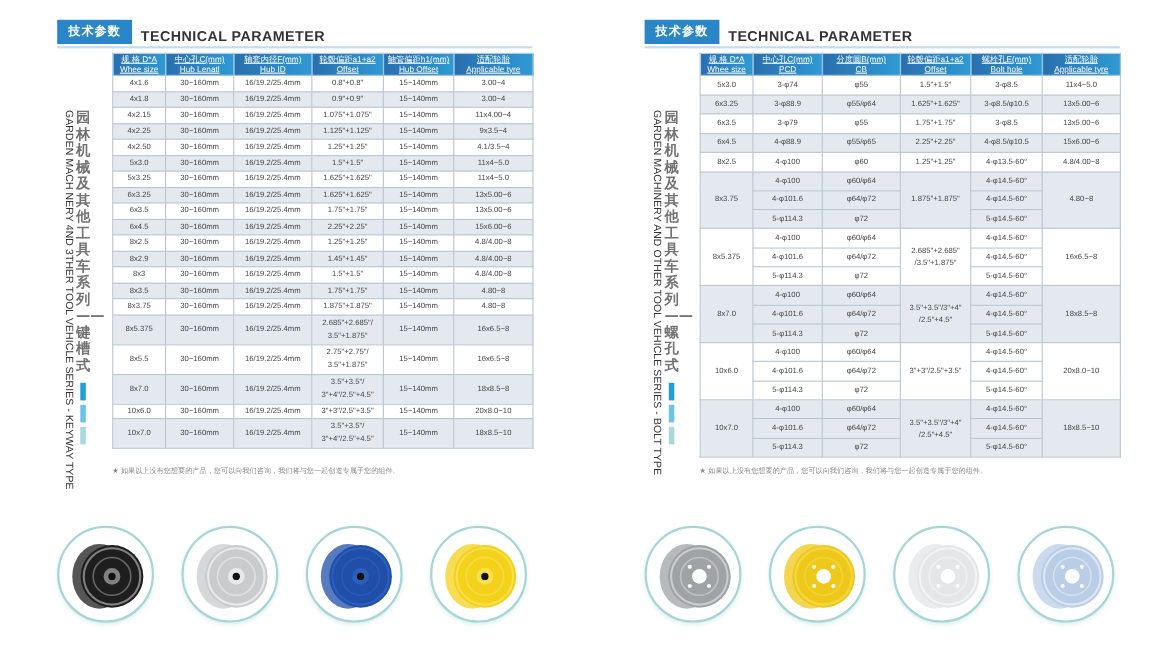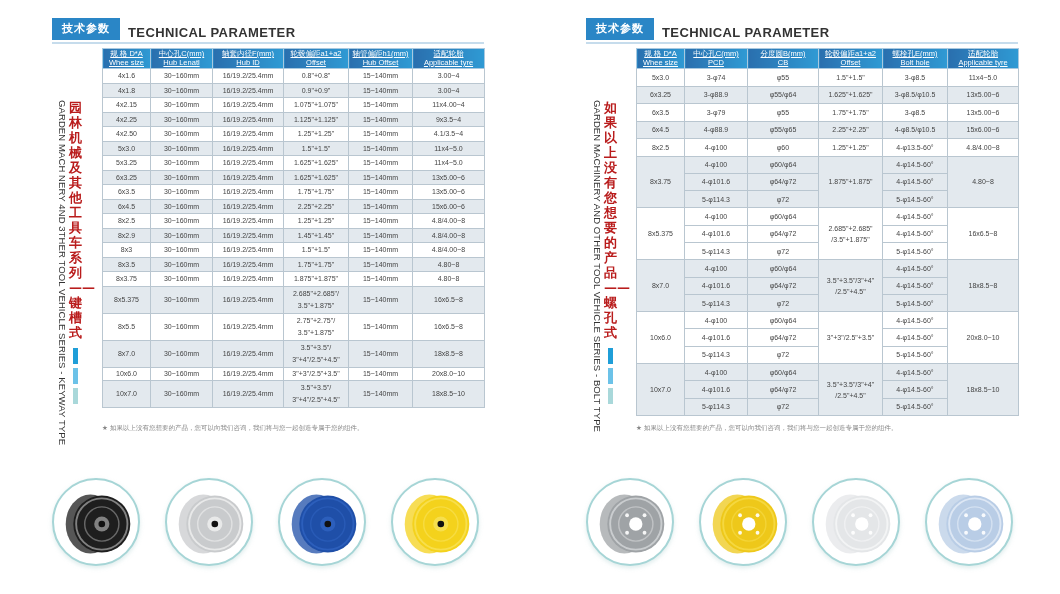--- a/index.html
+++ b/index.html
@@ -9,21 +9,21 @@
   .panel { position: absolute; top: 0; }
   .panel.left { left: 0; width: 530px; height: 594px; }
   .panel.right { left: 530px; width: 530px; height: 594px; }
 
   .title-bar { position: absolute; top: 18px; height: 22px; display: flex; align-items: flex-end; }
   .title-zh { background: #2a86c6; color: #fff; font-weight: bold; font-size: 11px; height: 22px; line-height: 22px; padding: 0 10px; letter-spacing: 1px; font-family: "DejaVu Sans", sans-serif; }
   .title-en { font-weight: bold; font-size: 13px; color: #333; padding-left: 8px; letter-spacing: 0.4px; }
   .title-rule { position: absolute; top: 42px; height: 2px; background: #c6dcec; }
 
   .side-label { position: absolute; width: 34px; }
-  .side-zh { position: absolute; left: 12px; top: 0; width: 14px; font-family: "DejaVu Sans", sans-serif; font-size: 13px; line-height: 15px; color: #b91c1c; font-weight: bold; word-break: break-all; }
+  .side-zh { position: absolute; left: 12px; top: 0; width: 14px; font-family: "DejaVu Sans", sans-serif; font-size: 13px; line-height: 15px; color: #737373; font-weight: bold; word-break: break-all; }
   .side-en { position: absolute; left: 0; top: 0; writing-mode: vertical-rl; font-size: 9.5px; color: #333; letter-spacing: 0.1px; white-space: nowrap; }
   .side-bars { position: absolute; left: 16px; width: 6px; }
   .side-bars div { width: 5px; height: 16px; margin-bottom: 4px; }
 
   table.spec { position: absolute; border-collapse: collapse; table-layout: fixed; font-size: 7px; color: #444; }
   table.spec th { background: linear-gradient(to right, #2a6fae, #2f9ad4); color: #fff; font-weight: normal; font-size: 7.5px; line-height: 8.5px; padding: 1px 0; border: 1px solid #a9c9e0; text-align: center; text-decoration: underline; }
   table.spec td { border: 1px solid #b9c6d0; text-align: center; vertical-align: middle; padding: 0 1px; line-height: 9px; }
   table.spec tr.alt td { background: #e3e9ee; }
   table.spec tr.wht td { background: #ffffff; }
 
@@ -353,21 +353,21 @@
 
 <div class="panel right">
   <div class="title-bar" style="left:56px;">
     <span class="title-zh">技术参数</span>
     <span class="title-en">TECHNICAL PARAMETER</span>
   </div>
   <div class="title-rule" style="left:56px; width:432px;"></div>
 
   <div class="side-label" style="left:62px; top:100px; height:360px;">
     <div class="side-en">GARDEN MACHINERY AND OTHER TOOL VEHICLE SERIES - BOLT TYPE</div>
-    <div class="side-zh">如果以上没有您想要的产品——螺孔式</div>
+    <div class="side-zh">园林机械及其他工具车系列——螺孔式</div>
     <div class="side-bars" style="top:248px;">
       <div style="background:#1f9ed8;"></div>
         <div style="background:#6cc2e8;"></div>
         <div style="background:#a9d8da;"></div>
     </div>
   </div>
 
   <table class="spec" id="right-table" style="left:106px; top:48px; width:382px;">
     <colgroup>
         <col style="width:48px">

